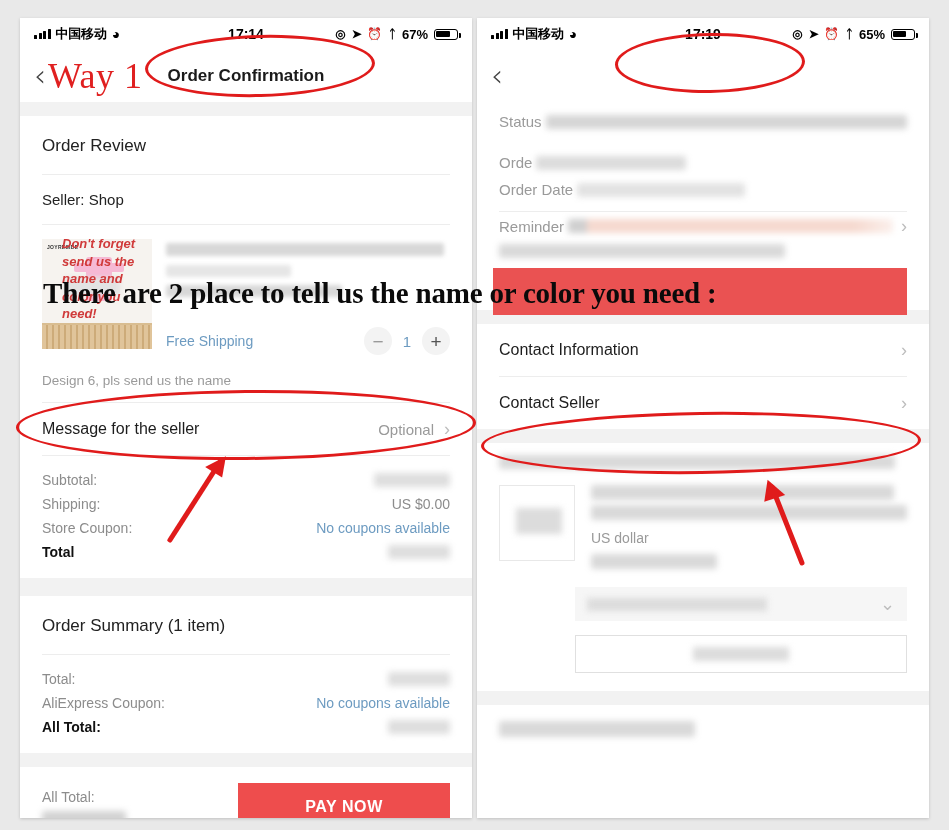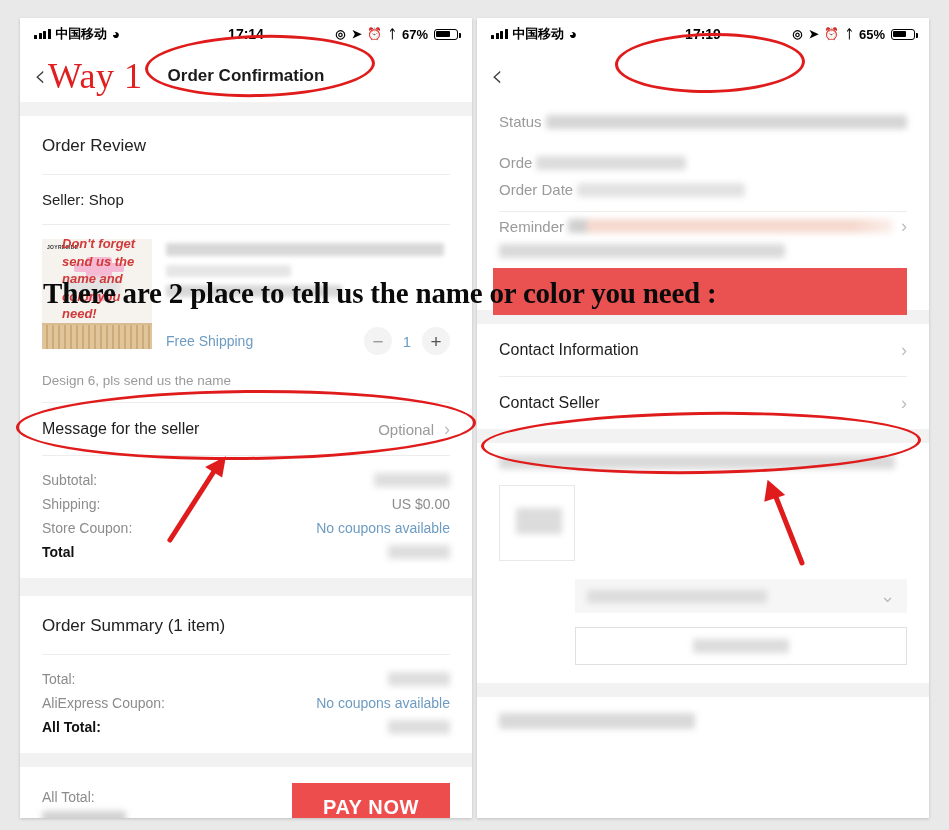--- a/index.html
+++ b/index.html
@@ -169,22 +169,22 @@
   .money-blur.w2 { width: 62px; }
 
   
   .paybar {
     display: flex; align-items: center; justify-content: space-between;
     padding: 16px 22px; background: #fff;
   }
   .pay-left { font-size: 14px; color: #8c8c8c; }
   .pay-amount { height: 15px; width: 84px; background: #d2d2d2; filter: blur(3px); margin-top: 6px; border-radius:2px;}
   .pay-btn {
-    background: #ee4d4d; color: #fff; font-size: 20px; font-weight: bold;
-    letter-spacing: .6px; width: 158px; height: 48px;
+    background: #ee4d4d; color: #fff; font-size: 16px; font-weight: bold;
+    letter-spacing: .6px; width: 212px; height: 48px;
     display: flex; align-items: center; justify-content: center; border: none;
   }
 
   
   .kv { display: flex; align-items: center; font-size: 15px; color: #9a9a9a; padding: 5px 0; }
   .kv .k { flex: none; }
   .kv .v { flex: 1; height: 14px; margin-left: 4px; background: #d5d5d5; filter: blur(3px); border-radius: 2px; }
   .kv .v.short { flex: none; width: 150px; background: #dcdcdc; }
   .kv .v.mid   { flex: none; width: 168px; background: #e2e2e2; }
   .kv .v.warm  { background: linear-gradient(90deg,#cfcfcf 0 6%,#f6d9cf 6% 88%,#fbf0ec 100%); }
@@ -424,20 +424,26 @@
 
     <div class="gap"></div>
 
     <div class="sec">
       <div class="line-blur" style="width:97%;margin-top:12px"></div>
 
       <div class="ship-block">
         <div class="ship-img">
             <i></i>
           </div>
+        <div class="ship-info">
+          <div class="line-blur" style="width:96%;height:15px"></div>
+          <div class="line-blur" style="width:100%;height:15px;margin-top:5px"></div>
+          <div class="ship-cur">US dollar</div>
+          <div class="line-blur" style="width:40%;height:15px;margin-top:8px"></div>
+        </div>
       </div>
 
       <div class="select-box" style="margin-left:76px">
         <span class="ph"></span>
         <span class="chev">⌄</span>
       </div>
 
       <div class="outline-box" style="margin-left:76px">
         <span class="ph"></span>
       </div>

